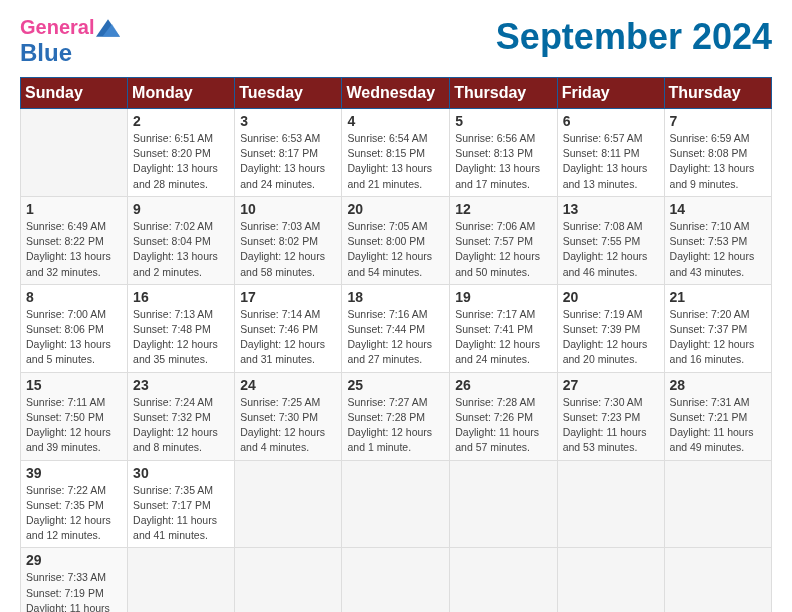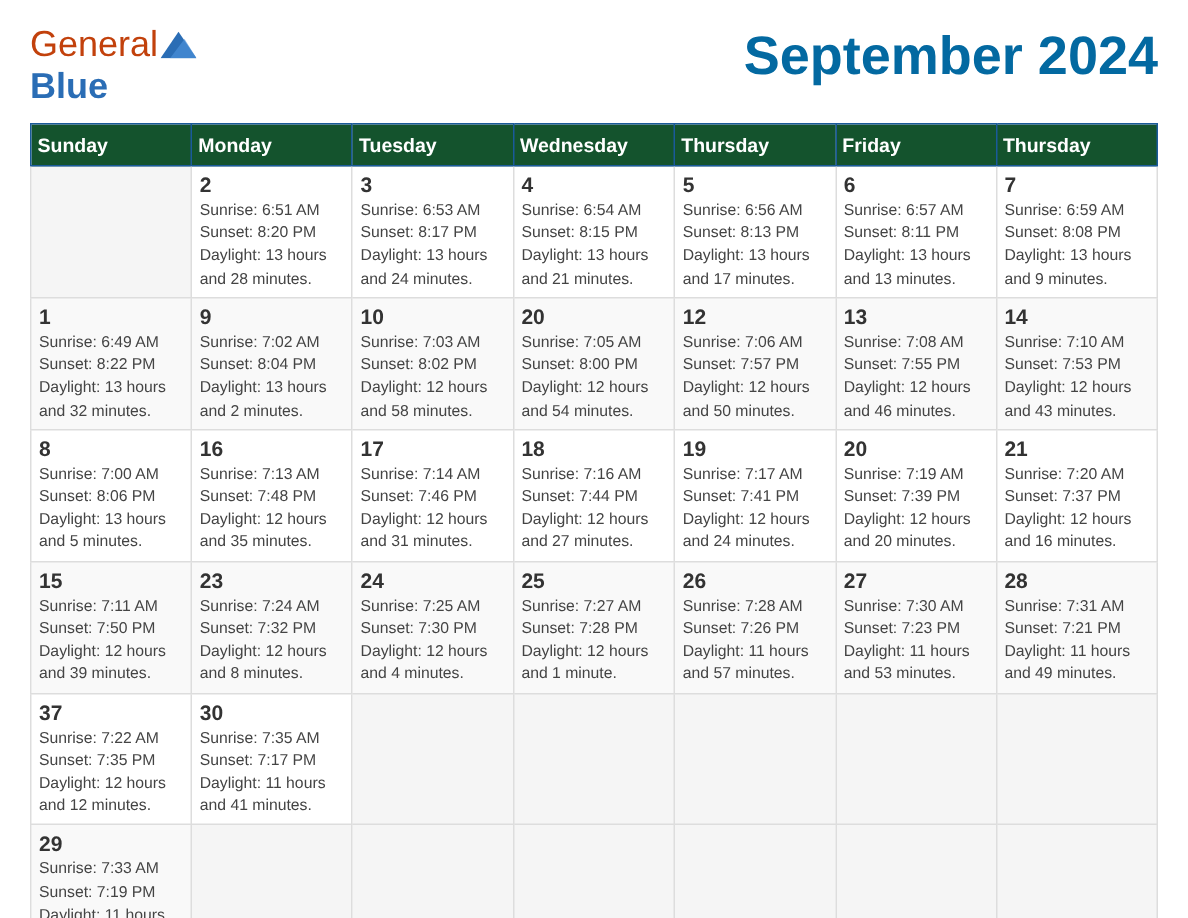--- a/index.html
+++ b/index.html
@@ -19,23 +19,23 @@
     .logo {
       display: flex;
       flex-direction: column;
       align-items: flex-start;
     }
     .logo-text {
       display: flex;
       align-items: center;
     }
     .logo-general {
-      font-size: 24px;
-      font-weight: normal;
-      color: #c2410c;
+      font-size: 20px;
+      font-weight: bold;
+      color: #ec4899;
     }
     .logo-blue {
       font-size: 24px;
       font-weight: bold;
       color: #2a6db5;
     }
     .logo-icon {
       width: 24px;
       height: 18px;
       margin-left: 2px;
@@ -51,25 +51,25 @@
     .location-title {
       font-size: 16px;
       color: #555;
     }
     .calendar-table {
       width: 100%;
       border-collapse: collapse;
       font-size: 11px;
     }
     .calendar-table th {
-      background-color: #14532d;
+      background-color: #7f1d1d;
       color: #fff;
       padding: 6px 4px;
       text-align: left;
-      font-size: 13px;
+      font-size: 16px;
       font-weight: bold;
       border: 1px solid #1a5a9a;
     }
     .calendar-table td {
       vertical-align: top;
       padding: 4px 5px;
       border: 1px solid #ddd;
       width: 108px;
       min-height: 80px;
       background: #fff;
@@ -237,21 +237,21 @@
         <span class="day-number">27</span>
         <span class="day-info">Sunrise: 7:30 AM<br>Sunset: 7:23 PM<br>Daylight: 11 hours and 53 minutes.</span>
       </td>
         <td>
         <span class="day-number">28</span>
         <span class="day-info">Sunrise: 7:31 AM<br>Sunset: 7:21 PM<br>Daylight: 11 hours and 49 minutes.</span>
       </td>
       </tr>
       <tr>
         <td>
-        <span class="day-number">37</span>
+        <span class="day-number">39</span>
         <span class="day-info">Sunrise: 7:22 AM<br>Sunset: 7:35 PM<br>Daylight: 12 hours and 12 minutes.</span>
       </td>
         <td>
         <span class="day-number">30</span>
         <span class="day-info">Sunrise: 7:35 AM<br>Sunset: 7:17 PM<br>Daylight: 11 hours and 41 minutes.</span>
       </td>
         <td class="empty-cell"></td>
         <td class="empty-cell"></td>
         <td class="empty-cell"></td>
         <td class="empty-cell"></td>

